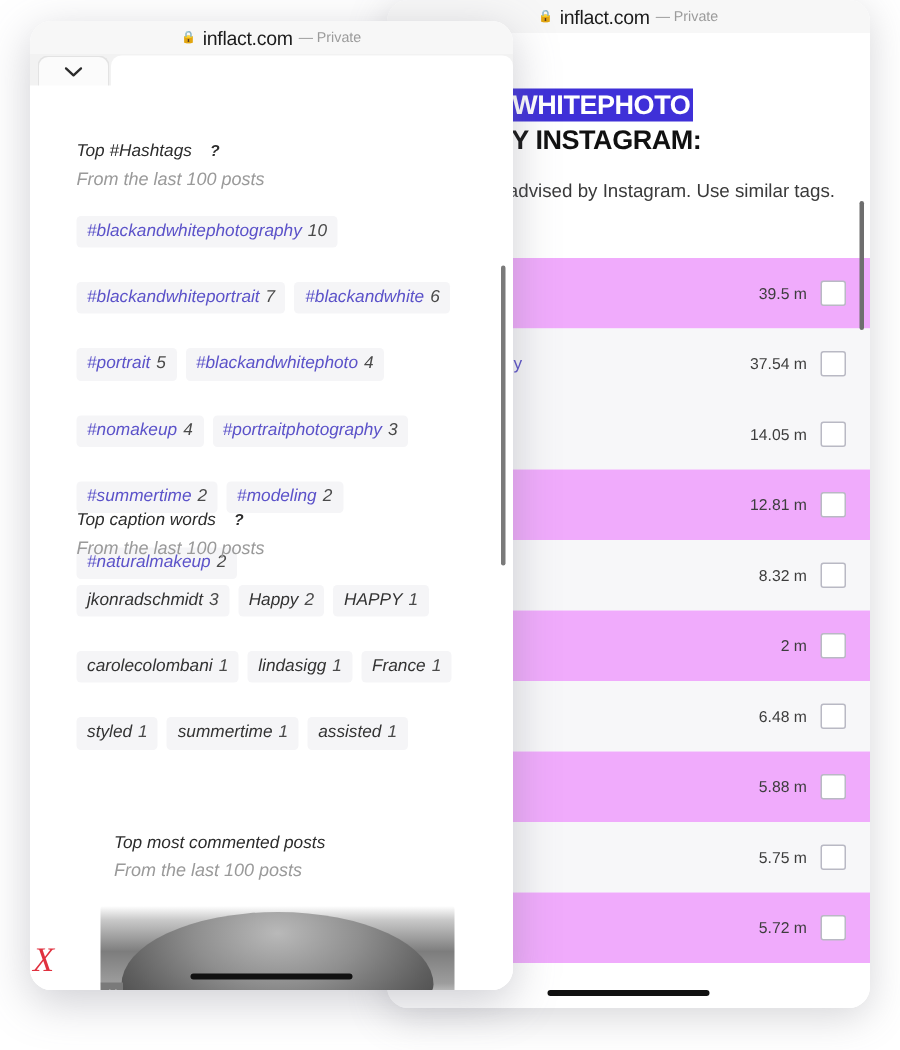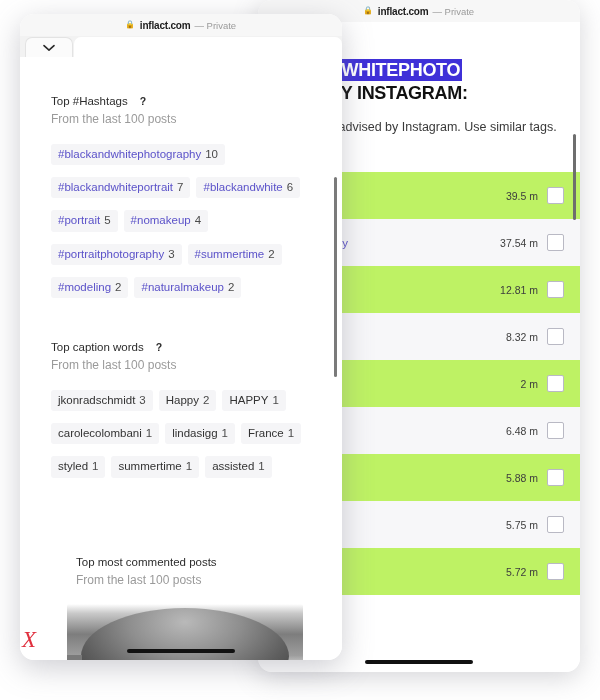--- a/index.html
+++ b/index.html
@@ -39,21 +39,21 @@
     height: 22px;
     background: #f7f7f7;
     border-bottom: 1px solid #e8e8e8;
     display: flex;
     align-items: center;
     justify-content: center;
     gap: 4px;
     font-size: 9.5px;
   }
   .lock-ic { font-size: 8px; color: #3c3c3c; line-height: 1; }
-  .url-host { color: #1c1c1c; font-weight: bold; font-size: 10px; letter-spacing: -0.2px; }
+  .url-host { color: #1c1c1c; font-weight: normal; font-size: 13px; letter-spacing: -0.2px; }
   .url-private { color: #9b9b9b; font-size: 9.5px; }
 
   .back-page {
     position: absolute;
     left: 0; top: 22px;
     width: 322px;
     height: 650px;
     background: #ffffff;
     overflow: hidden;
   }
@@ -93,21 +93,21 @@
     top: 150px;
     width: 322px;
   }
   .brow {
     position: relative;
     height: 47px;
     display: flex;
     align-items: center;
     padding: 0 16px 0 14px;
     box-sizing: border-box;
-    background: #bef264;
+    background: #f0abfc;
   }
   .brow.alt { background: #f7f7f9; }
   .btag {
     flex: 1;
     font-size: 11.5px;
     color: #5b52c9;
     white-space: nowrap;
     overflow: hidden;
   }
   .bcount {
@@ -204,20 +204,21 @@
   }
 
   .front-page {
     position: absolute;
     left: 0;
     top: 43px;
     width: 322px;
     height: 603px;
     background: #ffffff;
     overflow: hidden;
+    font-style: italic;
   }
 
   .sec-title {
     font-size: 11.5px;
     color: #2c2c2c;
     display: flex;
     align-items: center;
     gap: 12px;
   }
   .qmark { font-size: 10.5px; font-weight: bold; color: #2c2c2c; }
@@ -225,21 +226,21 @@
     font-size: 12px;
     color: #9a9a9a;
     margin-top: 5px;
   }
 
   .section { position: absolute; left: 31px; width: 280px; }
 
   .chip-wrap {
     display: flex;
     flex-wrap: wrap;
-    gap: 12px 6px;
+    gap: 23px 6px;
     margin-top: 18px;
   }
   .chip {
     background: #f5f5f7;
     border-radius: 3px;
     padding: 4px 7px;
     font-size: 11.5px;
     white-space: nowrap;
     line-height: 1.15;
   }
@@ -339,20 +340,25 @@
         <div class="brow">
           <span class="btag"></span>
           <span class="bcount">39.5 m</span>
           <span class="bcheck"></span>
         </div>
         <div class="brow alt">
           <span class="btag">itephotography</span>
           <span class="bcount">37.54 m</span>
           <span class="bcheck"></span>
         </div>
+        <div class="brow alt">
+          <span class="btag">raphy</span>
+          <span class="bcount">14.05 m</span>
+          <span class="bcheck"></span>
+        </div>
         <div class="brow">
           <span class="btag">es</span>
           <span class="bcount">12.81 m</span>
           <span class="bcheck"></span>
         </div>
         <div class="brow alt">
           <span class="btag"></span>
           <span class="bcount">8.32 m</span>
           <span class="bcheck"></span>
         </div>
@@ -411,20 +417,21 @@
         <div class="sec-title">
           <span>Top #Hashtags</span>
           <span class="qmark">?</span>
         </div>
         <div class="sec-sub">From the last 100 posts</div>
         <div class="chip-wrap">
           <span class="chip"><span class="tg">#blackandwhitephotography</span><span class="ct">10</span></span>
           <span class="chip"><span class="tg">#blackandwhiteportrait</span><span class="ct">7</span></span>
           <span class="chip"><span class="tg">#blackandwhite</span><span class="ct">6</span></span>
           <span class="chip"><span class="tg">#portrait</span><span class="ct">5</span></span>
+          <span class="chip"><span class="tg">#blackandwhitephoto</span><span class="ct">4</span></span>
           <span class="chip"><span class="tg">#nomakeup</span><span class="ct">4</span></span>
           <span class="chip"><span class="tg">#portraitphotography</span><span class="ct">3</span></span>
           <span class="chip"><span class="tg">#summertime</span><span class="ct">2</span></span>
           <span class="chip"><span class="tg">#modeling</span><span class="ct">2</span></span>
           <span class="chip"><span class="tg">#naturalmakeup</span><span class="ct">2</span></span>
         </div>
       </div>
 
       <div class="section" style="top:284px;">
         <div class="sec-title">

